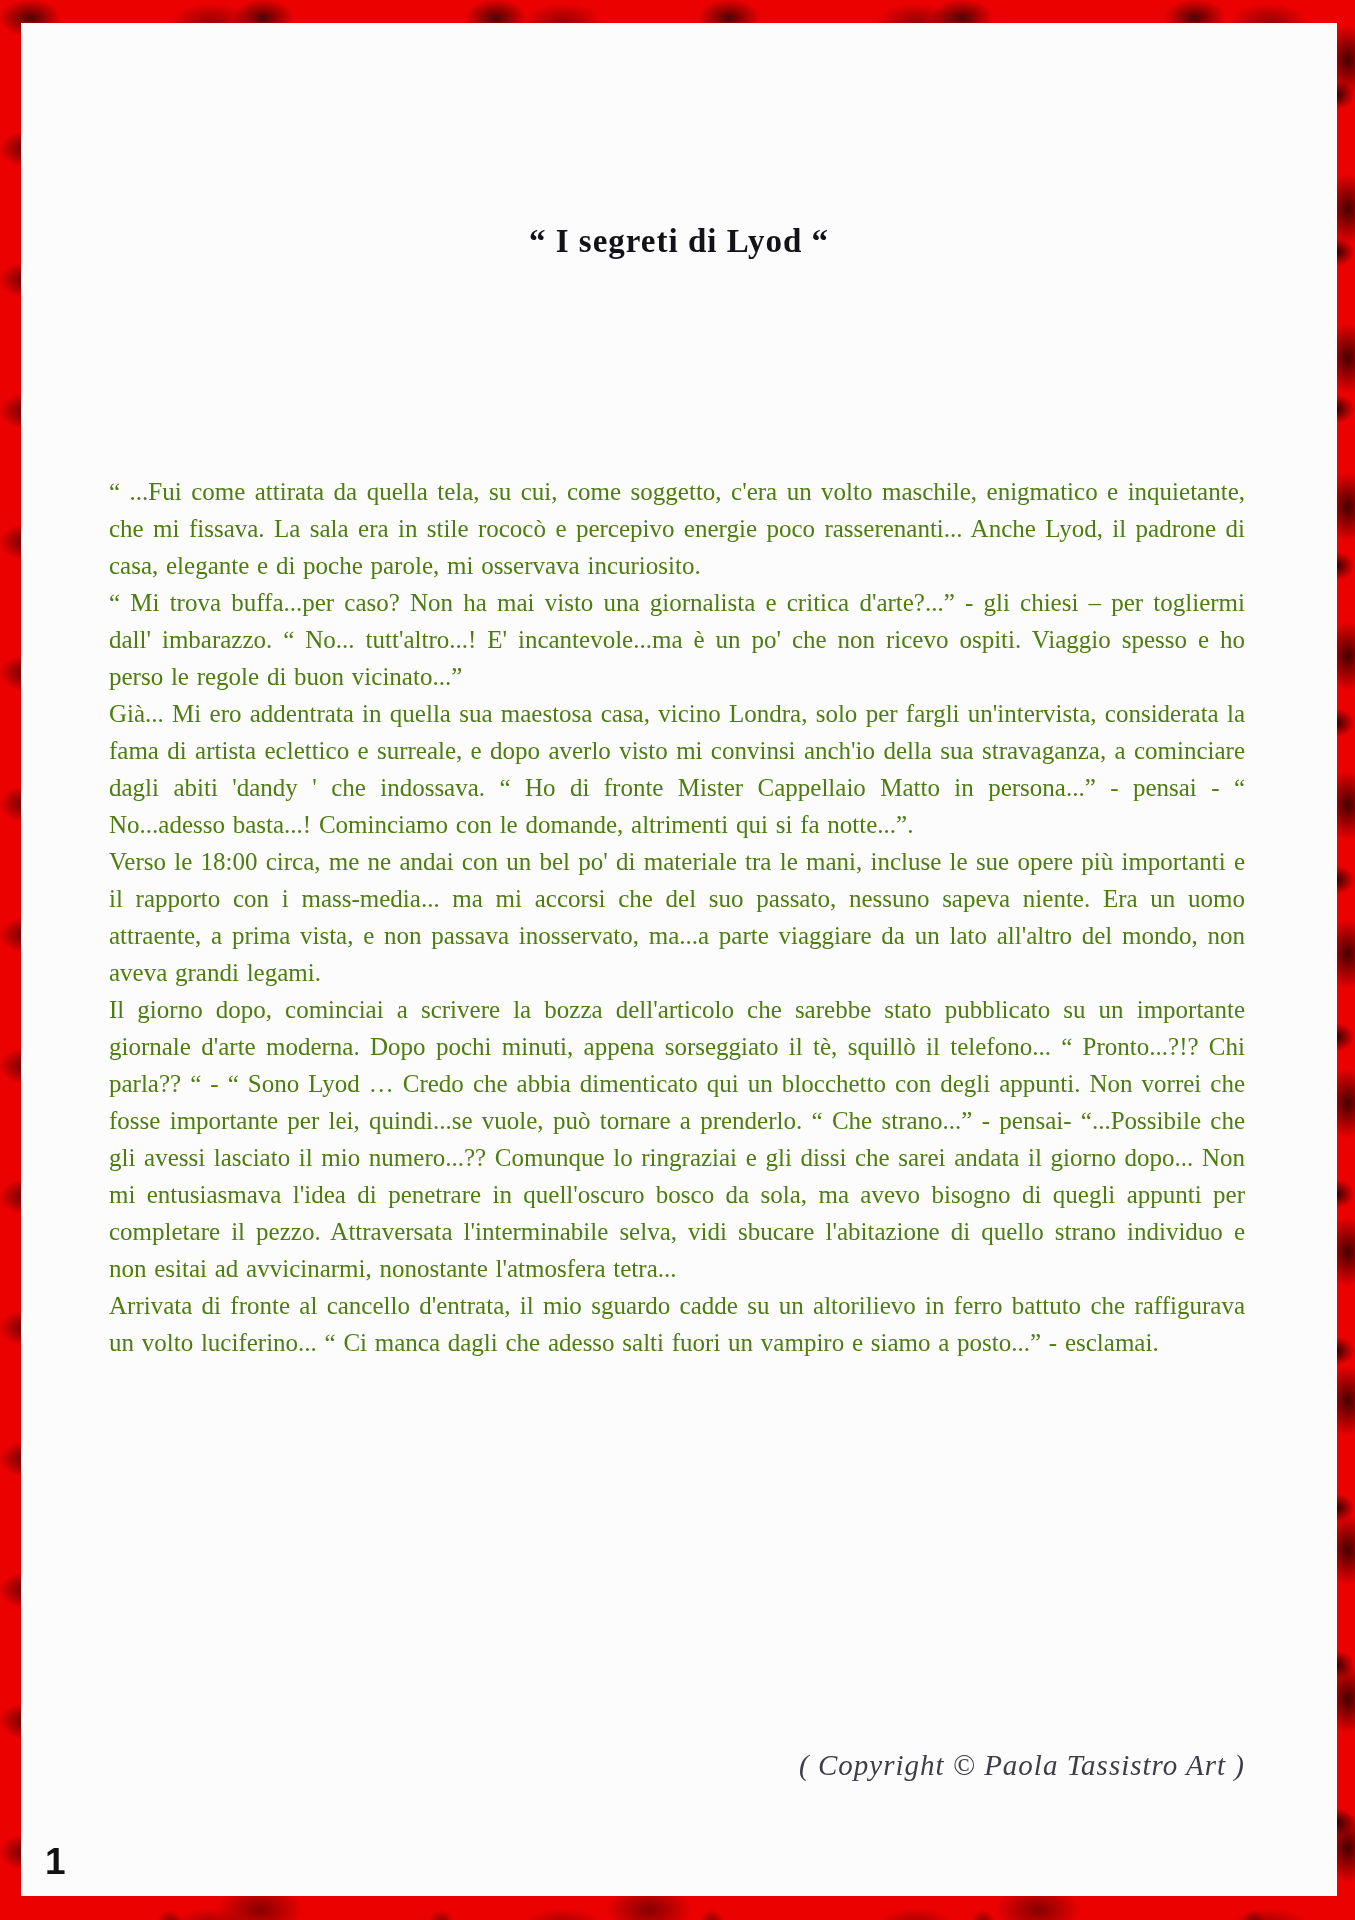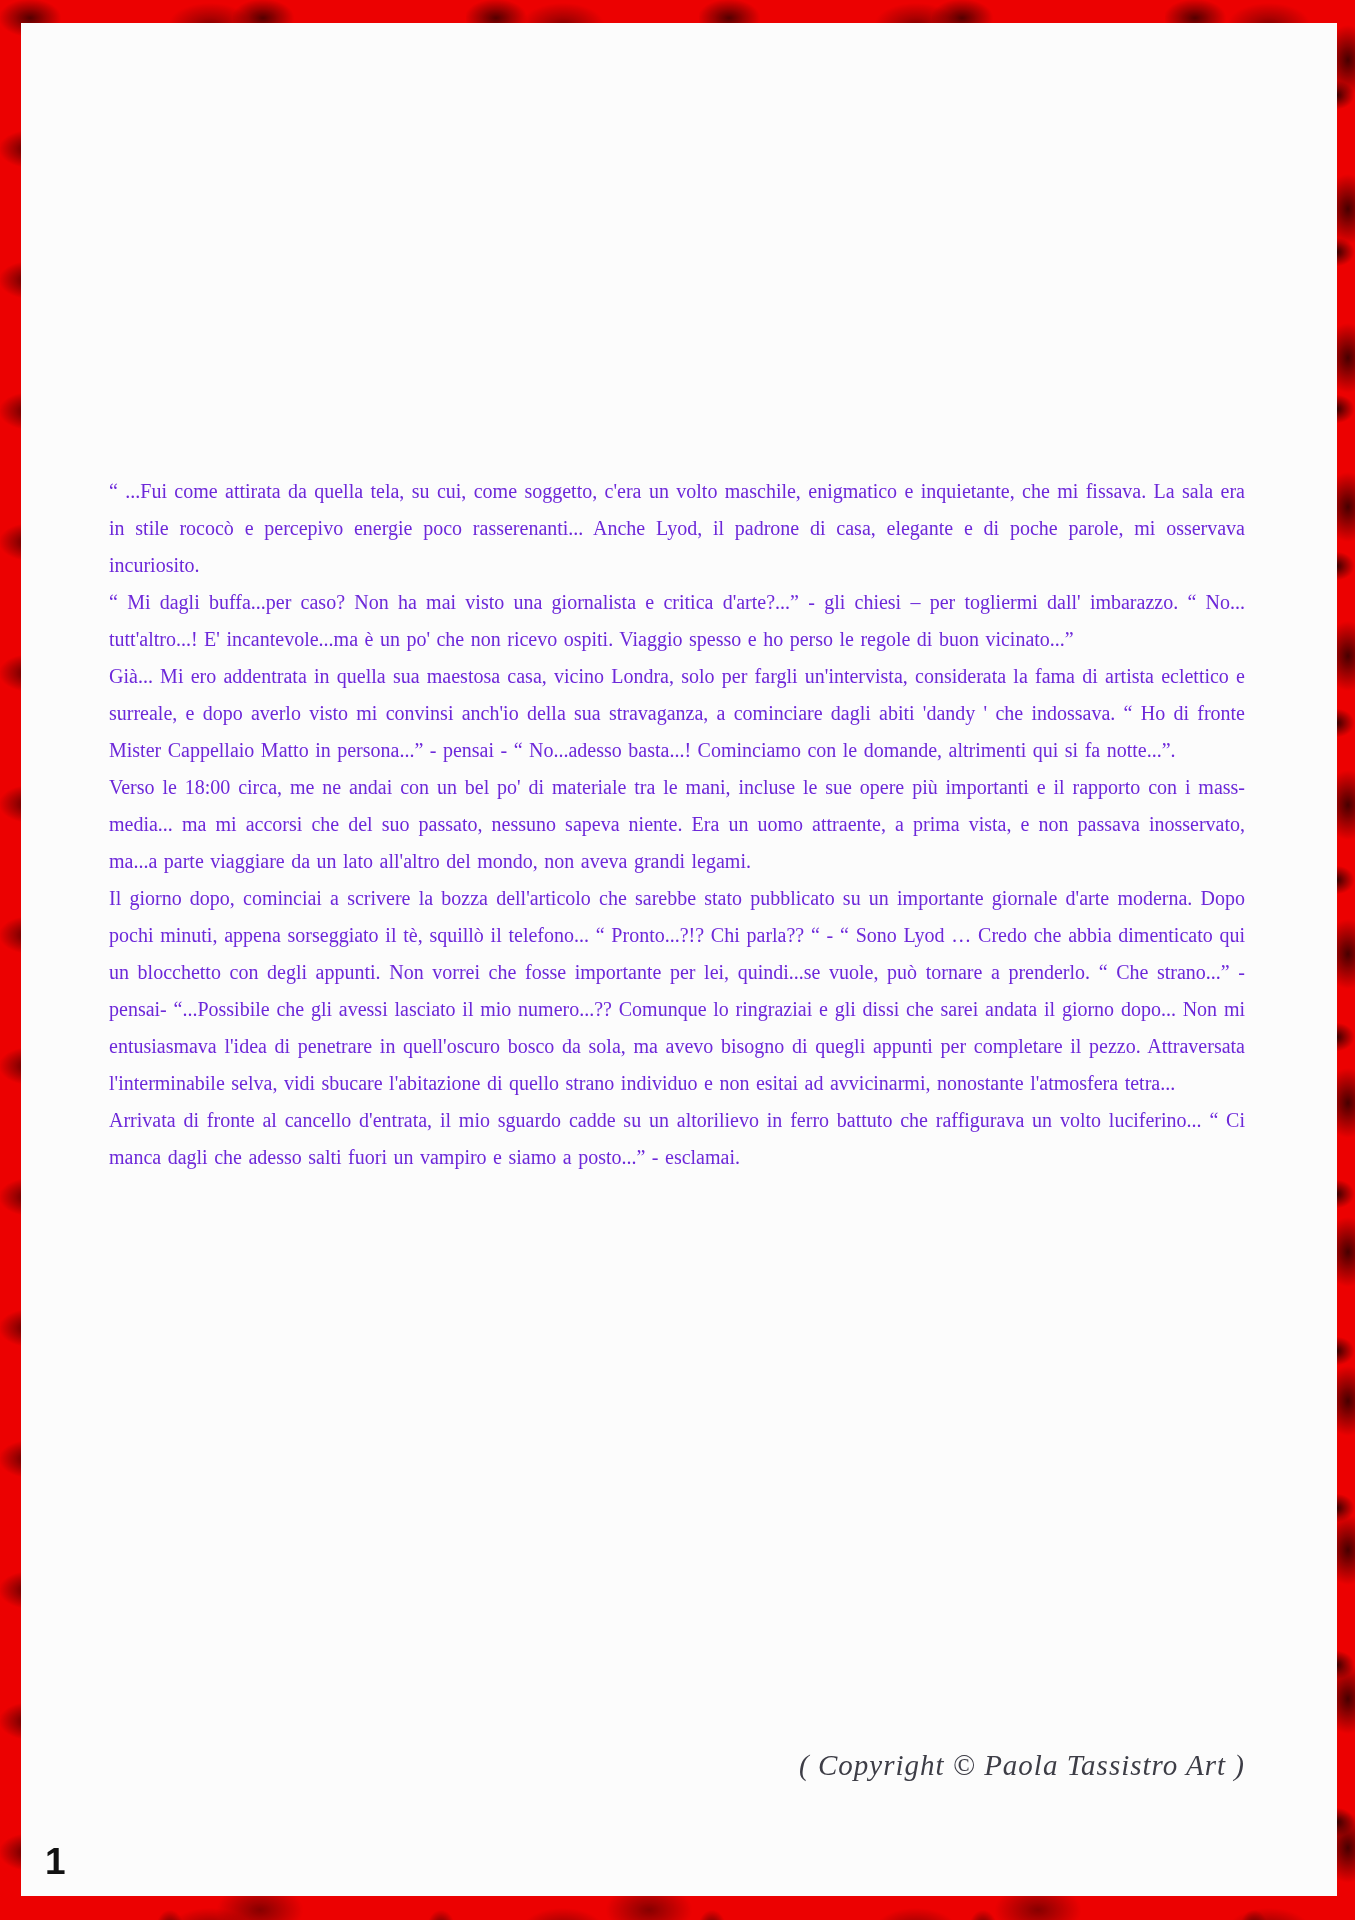--- a/index.html
+++ b/index.html
@@ -33,22 +33,22 @@
     margin:0;
     text-align:center;
     font-size:33px;
     font-weight:700;
     letter-spacing:1px;
     color:#121218;
   }
   .body-text{
     position:absolute;
     top:450px; left:88px; right:92px;
-    color:#6d28d9;
-    font-size:20px;
+    color:#4d7c0f;
+    font-size:25px;
     line-height:37px;
   }
   .body-text p{
     margin:0;
     text-align:justify;
     word-spacing:1.5px;
   }
   .copyright{
     position:absolute;
     top:1726px; right:92px;
@@ -65,24 +65,25 @@
     font-size:37px;
     color:#121212;
   }
 </style>
 </head>
 <body>
 
 <div class="frame">
   <div class="page">
 
+    <h1 class="title">“ I segreti di Lyod “</h1>
 
     <div class="body-text">
       <p>“ ...Fui come attirata da quella tela, su cui, come soggetto, c'era un volto maschile, enigmatico e inquietante, che mi fissava. La sala era in stile rococò e percepivo energie poco rasserenanti...  Anche Lyod, il padrone di casa, elegante e di poche parole, mi osservava incuriosito.</p>
-      <p>“ Mi dagli buffa...per caso? Non ha mai visto una giornalista e critica d'arte?...” - gli chiesi – per togliermi dall' imbarazzo.  “ No... tutt'altro...! E' incantevole...ma è un po' che non ricevo ospiti. Viaggio spesso e ho perso le regole di buon vicinato...”</p>
+      <p>“ Mi trova buffa...per caso? Non ha mai visto una giornalista e critica d'arte?...” - gli chiesi – per togliermi dall' imbarazzo.  “ No... tutt'altro...! E' incantevole...ma è un po' che non ricevo ospiti. Viaggio spesso e ho perso le regole di buon vicinato...”</p>
       <p>Già... Mi ero addentrata  in quella sua maestosa casa, vicino Londra, solo per fargli un'intervista, considerata la fama di artista eclettico e surreale, e dopo averlo visto mi convinsi anch'io della sua stravaganza, a cominciare dagli abiti 'dandy ' che indossava.     “ Ho di fronte Mister Cappellaio Matto in persona...” - pensai - “ No...adesso basta...! Cominciamo con le domande, altrimenti qui si fa notte...”.</p>
       <p>Verso le 18:00 circa, me ne andai con un bel po' di materiale tra le mani, incluse le sue opere più importanti e il rapporto con i mass-media... ma mi accorsi che del suo passato, nessuno sapeva niente. Era un uomo attraente, a prima vista, e non passava inosservato, ma...a parte viaggiare da un lato all'altro del mondo, non aveva grandi legami.</p>
       <p>Il giorno dopo, cominciai a scrivere la bozza dell'articolo che sarebbe stato pubblicato su un importante giornale d'arte moderna. Dopo pochi minuti, appena sorseggiato il tè, squillò il telefono... “ Pronto...?!? Chi parla?? “   - “ Sono Lyod … Credo che abbia dimenticato qui un blocchetto con degli appunti. Non vorrei che fosse importante per lei, quindi...se vuole, può tornare a prenderlo. “ Che strano...” - pensai- “...Possibile che gli avessi lasciato il mio numero...?? Comunque lo ringraziai e gli dissi che sarei andata il giorno dopo...  Non mi entusiasmava l'idea di penetrare in quell'oscuro bosco da sola, ma avevo bisogno di quegli appunti per completare il pezzo. Attraversata l'interminabile selva, vidi sbucare l'abitazione di quello strano individuo e non esitai ad avvicinarmi, nonostante l'atmosfera tetra...</p>
       <p>Arrivata di fronte al cancello d'entrata, il mio sguardo cadde su un altorilievo in ferro battuto che raffigurava un volto luciferino...  “ Ci manca dagli che adesso salti fuori un vampiro e siamo a posto...” - esclamai.</p>
     </div>
 
     <div class="copyright">( Copyright © Paola Tassistro Art )</div>
 
     <div class="page-number">1</div>
 

